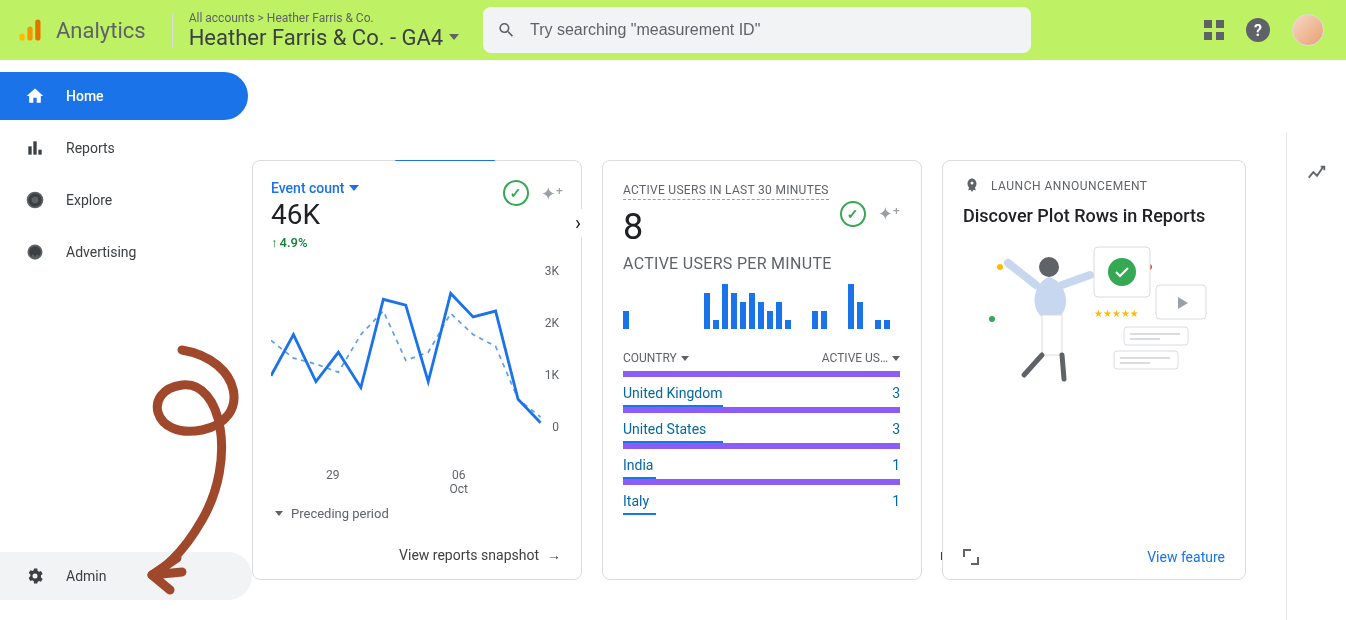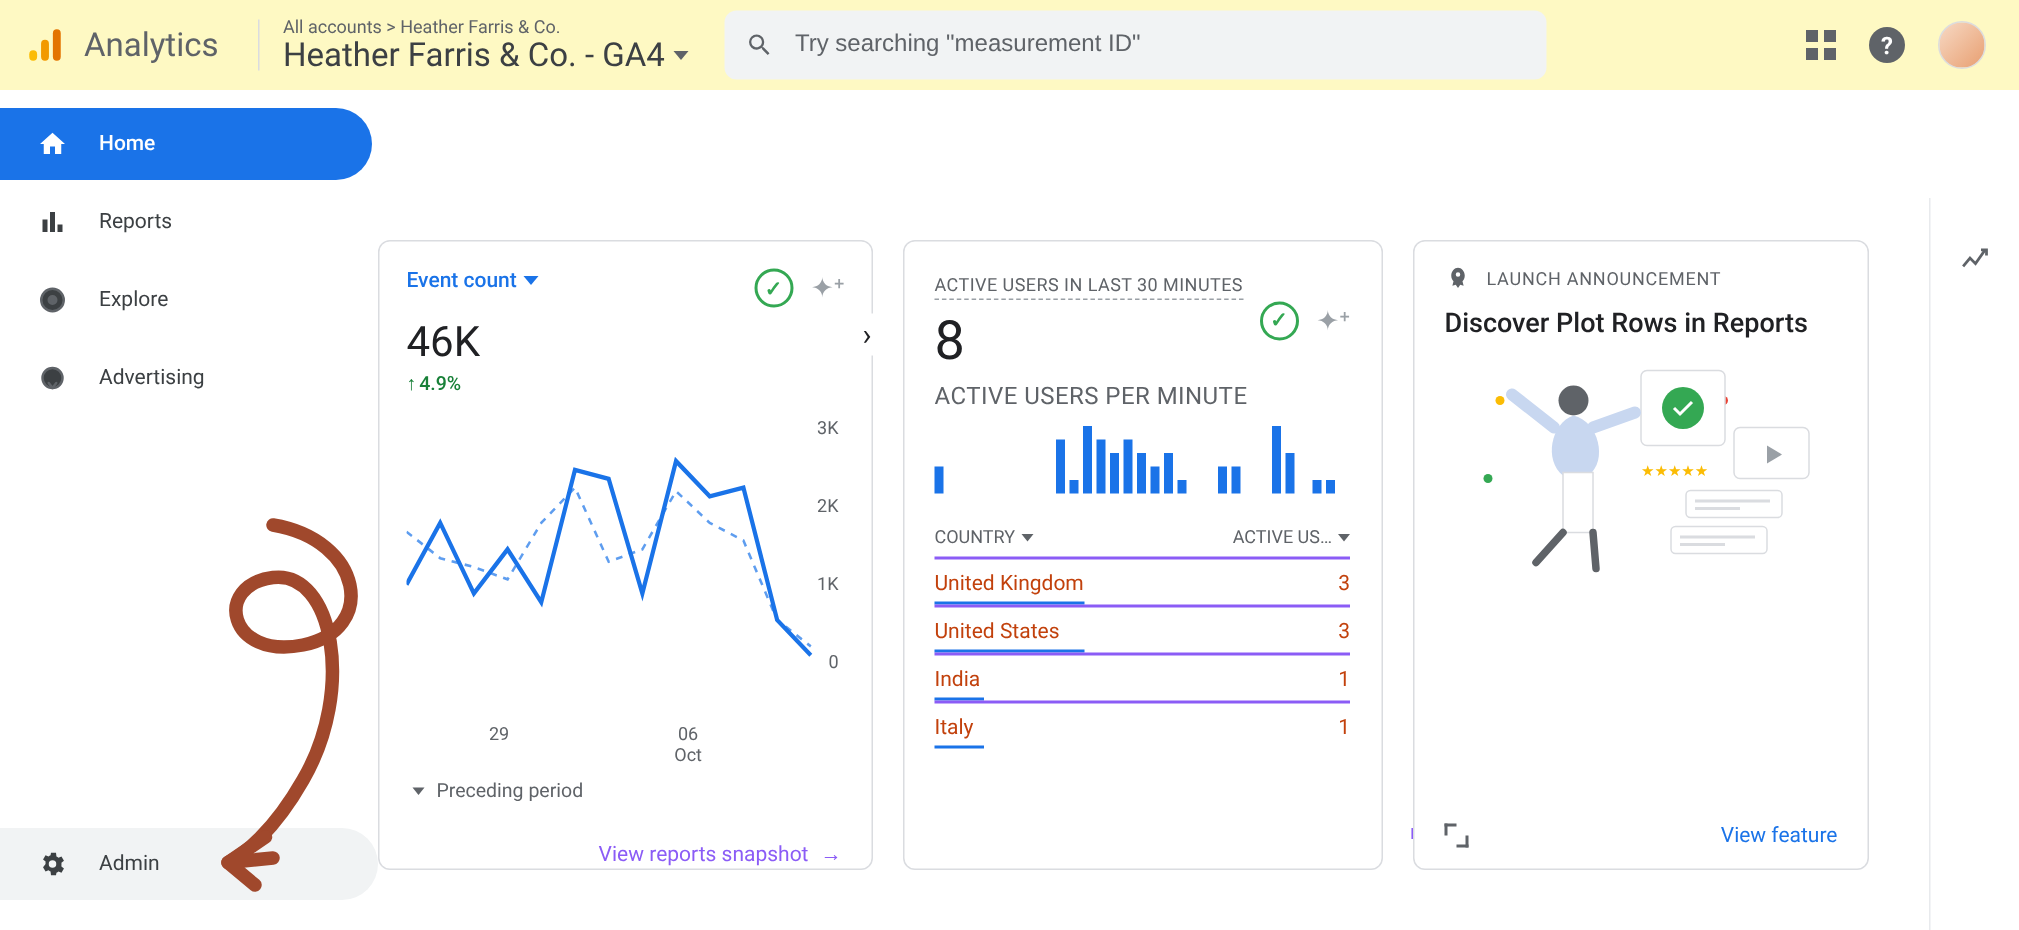--- a/index.html
+++ b/index.html
@@ -11,21 +11,21 @@
     overflow: hidden;
     color: #3c4043;
   }
 
   
   .header {
     display: flex;
     align-items: center;
     height: 60px;
     padding: 0 16px;
-    background: #fef9c3;
+    background: #bef264;
   }
   .logo-wrap { display: flex; align-items: center; gap: 12px; margin-right: 18px; }
   .ga-logo { width: 28px; height: 28px; }
   .analytics-word { font-size: 22px; color: #5f6368; letter-spacing: 0; }
   .divider-v { width: 1px; height: 34px; background: #dadce0; margin: 0 16px 0 8px; }
   .prop-block { display: flex; flex-direction: column; justify-content: center; }
   .breadcrumb { font-size: 12px; color: #5f6368; }
   .prop-row { display: flex; align-items: center; gap: 6px; cursor: pointer; }
   .prop-name { font-size: 22px; color: #3c4043; }
   .caret { width: 0; height: 0; border-left: 5px solid transparent; border-right: 5px solid transparent; border-top: 6px solid #5f6368; }
@@ -79,49 +79,49 @@
 
   .card {
     background:#fff; border:1px solid #dadce0; border-radius:8px;
     position:relative;
   }
   .card1 { width:330px; height:420px; margin-top:100px; margin-left:0; display:flex; flex-direction:column;}
   .card1-inner { padding: 0 18px; }
   .metric-head { display:flex; align-items:flex-start; justify-content:space-between; padding-top:18px;}
   .metric-left { display:flex; flex-direction:column; }
   .metric-title { color:#1a73e8; font-size:14px; font-weight:500; display:flex; align-items:center; gap:4px;}
-  .metric-val { font-size:28px; font-weight:400; color:#202124; margin-top:16px;}
+  .metric-val { font-size:28px; font-weight:400; color:#202124; margin-top:2px;}
   .metric-delta { color:#188038; font-size:13px; margin-top:4px; font-weight:500;}
   .arrow-up::before { content:'↑'; margin-right:2px;}
   .status-icons { display:flex; gap:12px; align-items:center;}
   .check-circle { width:26px;height:26px;border:2px solid #34a853;border-radius:50%;display:flex;align-items:center;justify-content:center;}
   .check-circle::after{content:'✓';color:#34a853;font-size:14px;font-weight:bold;}
   .sparkle { color:#9aa0a6; font-size:18px; }
   .chev-next { position:absolute; top:48px; right:-2px; font-size:20px; color:#202124; cursor:pointer; background:#fff; padding:2px;}
   .bluebar { background:#1a73e8; height:8px; width:100px; margin:0 auto; border-radius: 0 0 3px 3px; position:relative; top:-1px; left:28px;}
   .chart-area { height:200px; margin-top:14px; position:relative; }
   .chart-area svg { width:100%; height:100%; }
   .ylabels { position:absolute; right:4px; top:0; height:170px; display:flex; flex-direction:column; justify-content:space-between; font-size:12px; color:#5f6368; text-align:right;}
   .xlabels { display:flex; justify-content:space-around; font-size:12px; color:#5f6368; margin-top:4px; padding:0 40px 0 0;}
   .preceding-row { display:flex; align-items:center; gap:8px; font-size:13px; color:#5f6368; padding:10px 4px;}
   .tiny-caret{ width:0;height:0;border-left:4px solid transparent;border-right:4px solid transparent;border-top:5px solid #5f6368;}
   .card-footer { margin-top:auto; border-top:0; padding:16px 20px; display:flex; justify-content:flex-end;}
-  .card-footer a { color:#8b5cf6; font-size:14px; text-decoration:none; display:flex;align-items:center;gap:8px; cursor:pointer;text-align:right;}
+  .card-footer a { color:#404040; font-size:14px; text-decoration:none; display:flex;align-items:center;gap:8px; cursor:pointer;text-align:right;}
 
   .card2 { width:320px; height:420px; margin-top:100px; display:flex;flex-direction:row;}
   .card2-inner{padding:18px 20px 0;}
   .rt-title { font-size:12px; color:#5f6368; letter-spacing:0.3px; border-bottom:1px dashed #9aa0a6; display:inline-block; padding-bottom:2px;}
   .rt-head { display:flex; justify-content:space-between;}
   .rt-big { font-size:36px; color:#202124; margin-top:6px;}
   .rt-sub { font-size:16px; color:#5f6368; letter-spacing:0.3px; margin-top:6px;}
   .mini-bars { height:50px; display:flex; align-items:flex-end; gap:3px; margin-top:6px; margin-bottom:16px; padding-right:10px;}
   .mini-bars span { background:#1a73e8; width:6px; }
   .tbl-head { display:flex; justify-content:space-between; font-size:12px; color:#5f6368; padding:6px 0; cursor:pointer;}
   .tbl-head span { display:flex; align-items:center; gap:4px;}
-  .tbl-row { display:flex; justify-content:space-between; font-size:14px; color:#c2410c; padding:8px 0 6px; border-top:2px solid #8b5cf6; position:relative;}
+  .tbl-row { display:flex; justify-content:space-between; font-size:14px; color:#0369a1; padding:8px 0 6px; border-top:6px solid #8b5cf6; position:relative;}
   .tbl-row .underln { position:absolute; left:0; bottom:0; height:2px; background:#1a73e8;}
 
   .card3 { width:304px; height:420px; margin-top:100px; display:flex;flex-direction:column; }
   .card3-inner { padding:16px 20px 0;}
   .launch-row { display:flex; align-items:center; gap:10px; color:#5f6368; font-size:12px; letter-spacing:0.5px;}
   .launch-row svg{width:18px;height:18px;fill:#5f6368;}
   .card3 h2 { font-size:18px; color:#202124; margin-top:10px; font-weight:500;}
   .illus { height:160px; display:flex; align-items:center; justify-content:center; margin:6px 0 10px; position:relative;}
   .card3 p { font-size:14px; color:#3c4043; line-height:1.5;}
   .card3-footer { margin-top:auto; padding:14px 20px; display:flex; justify-content:space-between; align-items:center;}

